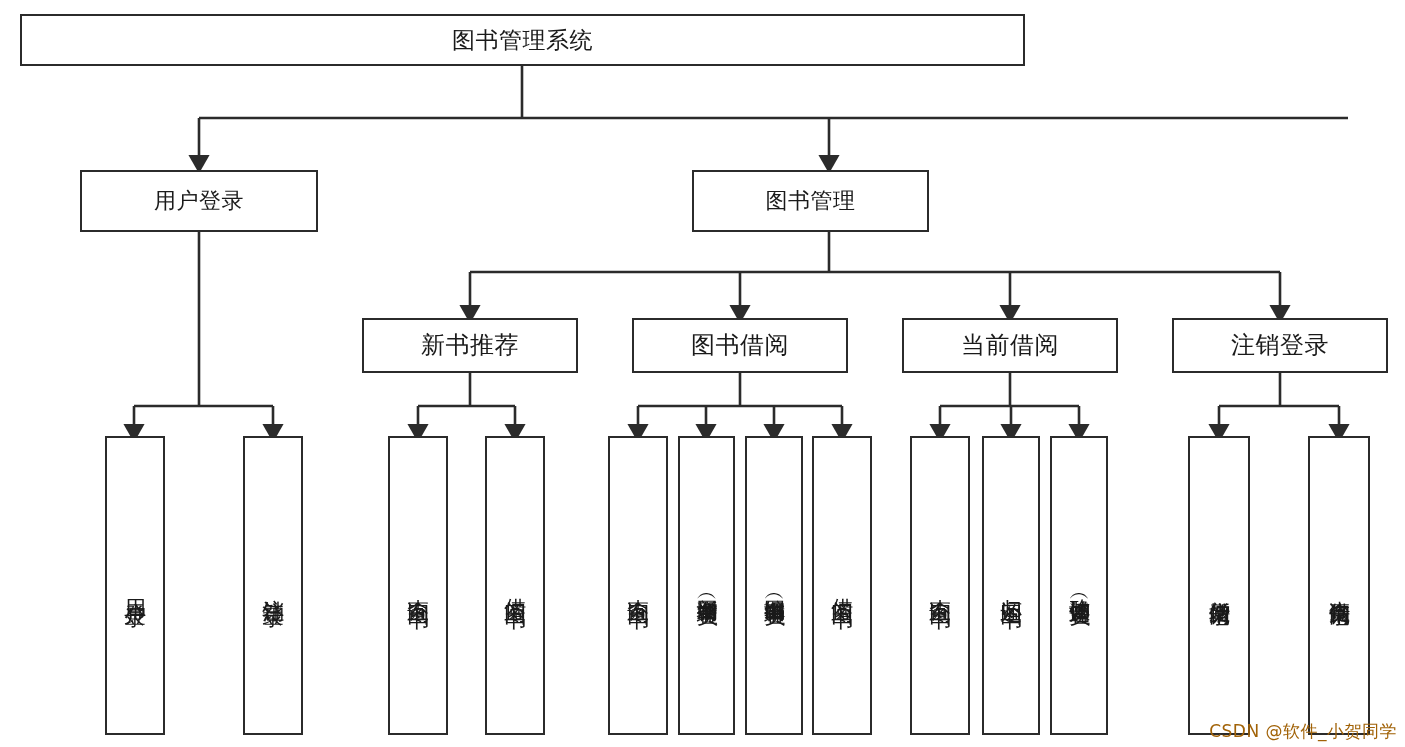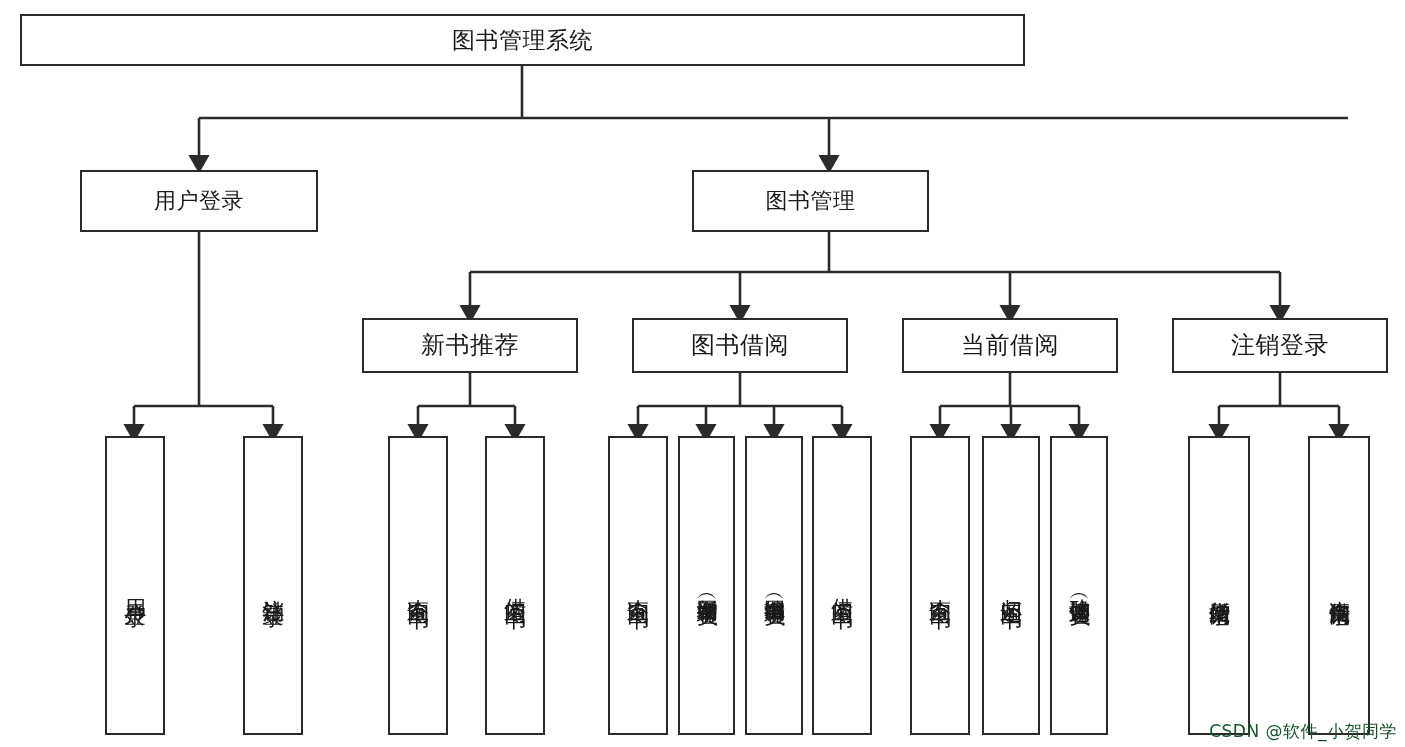--- a/index.html
+++ b/index.html
@@ -57,21 +57,21 @@
   }
   .leaf.tall .node-label {
     font-size: 21px;
     letter-spacing: 1px;
   }
   #watermark {
     position: absolute;
     right: 8px;
     bottom: 4px;
     font-size: 17px;
-    color: #14532d;
+    color: #a16207;
     font-family: "DejaVu Sans", "Liberation Sans", sans-serif;
     white-space: nowrap;
     letter-spacing: 0.5px;
   }
 </style>
 </head>
 <body>
 
 <div id="canvas">
 

